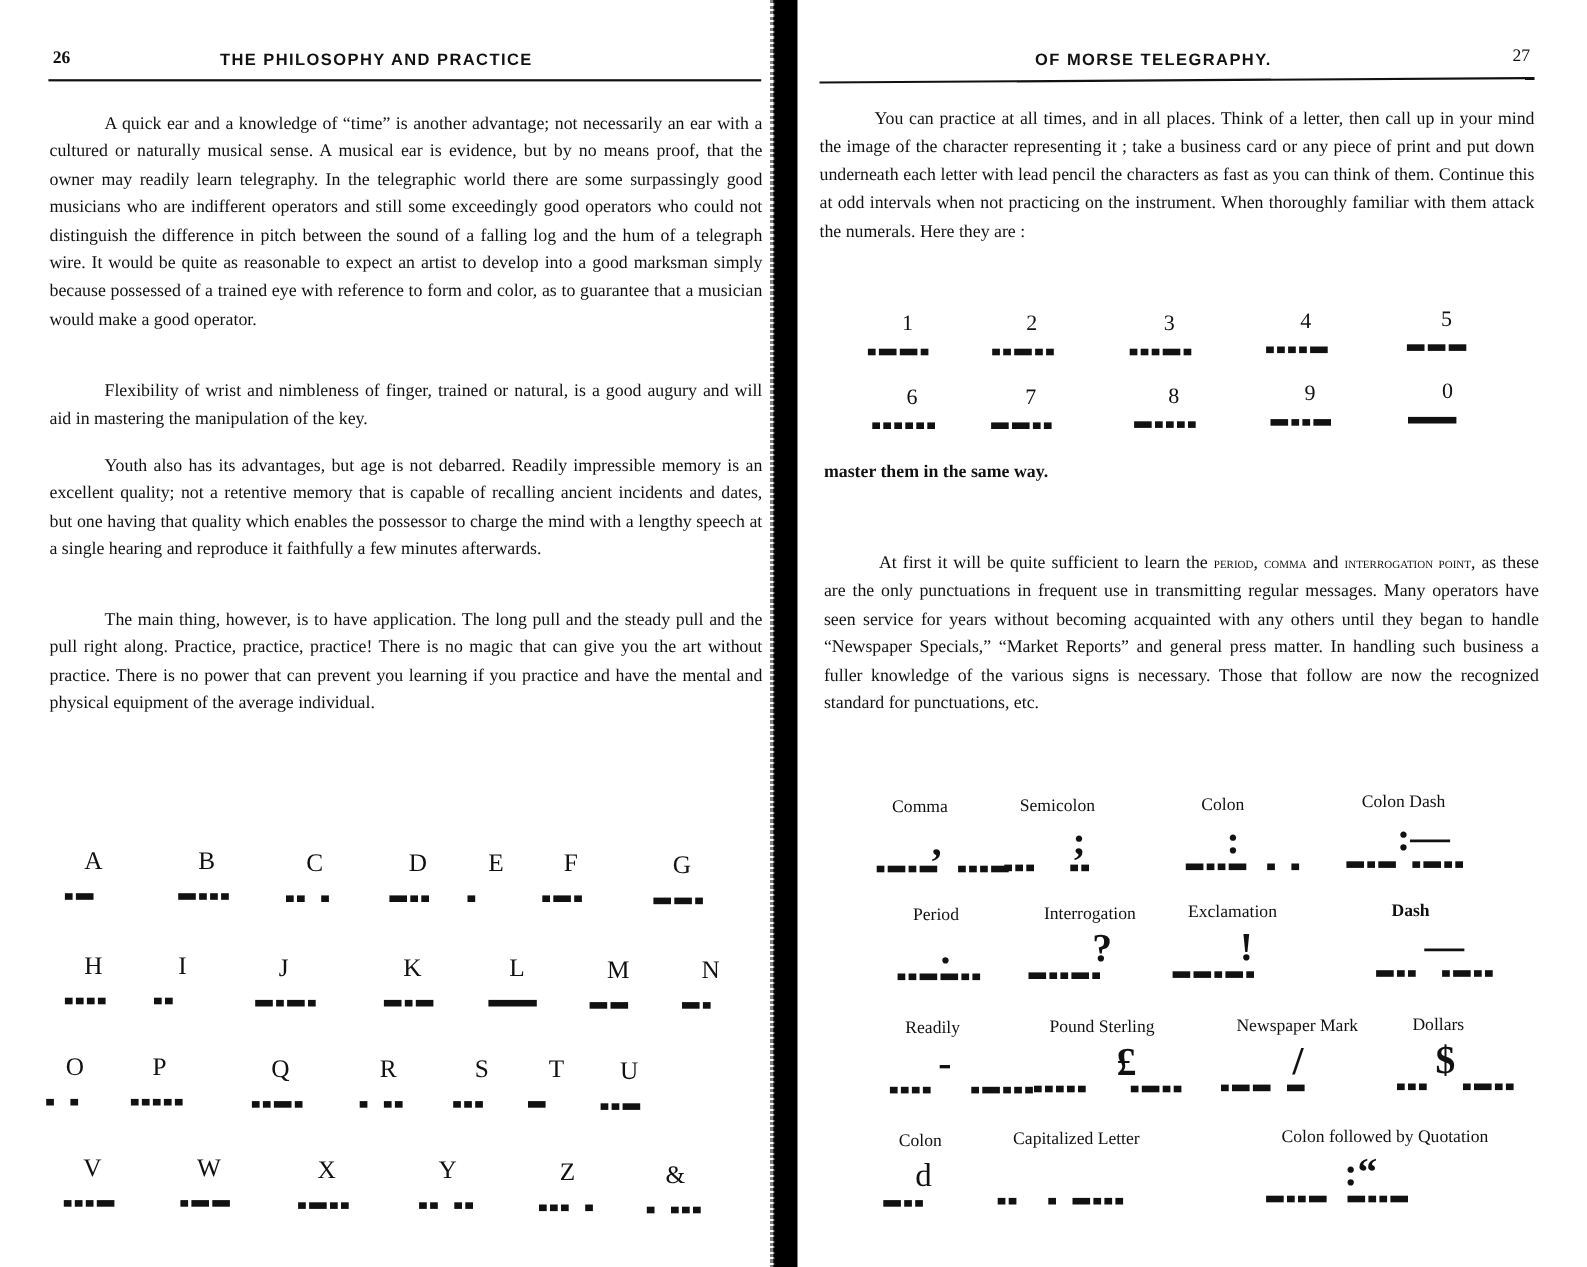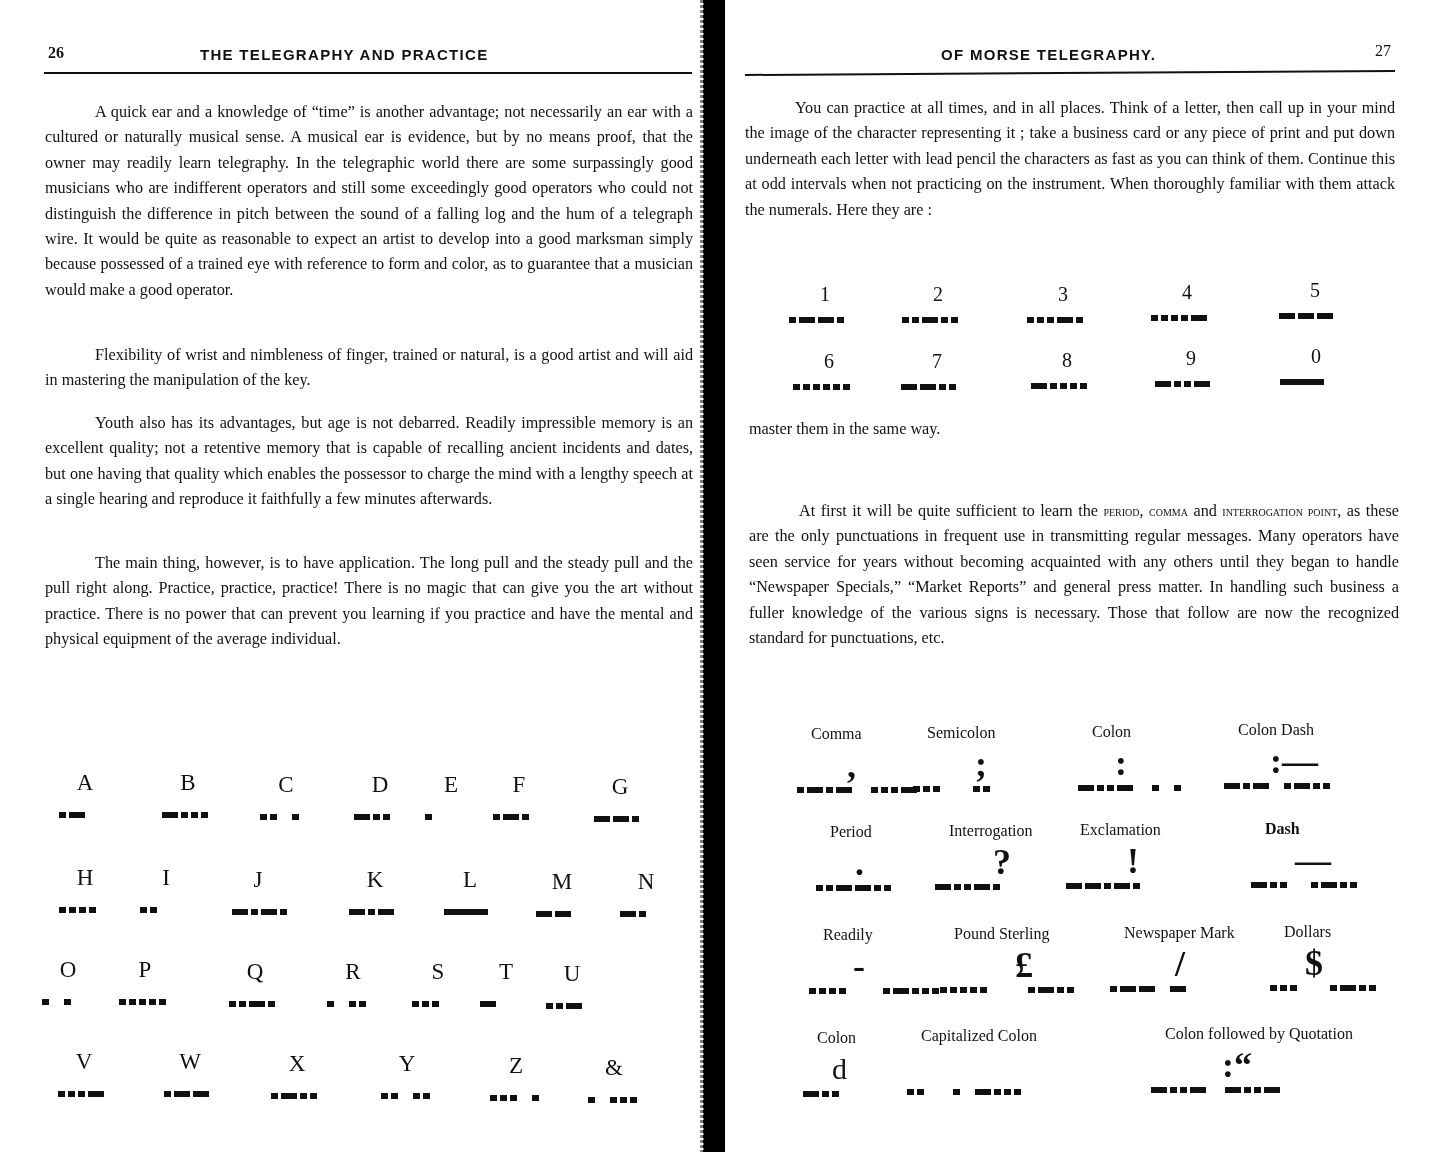--- a/index.html
+++ b/index.html
@@ -21,25 +21,25 @@
   .slabel{position:absolute;font-size:16px;white-space:nowrap;}
   .sym{position:absolute;font-weight:bold;font-size:36px;line-height:36px;}
 </style>
 </head>
 <body>
 
 <div class="gutter"></div>
 
 <div id="left-page" class="page">
   <div class="pno" style="left:48px;">26</div>
-  <div class="run-head" style="left:200px;">THE TELEGRAPHY AND PRACTICE</div>
+  <div class="run-head" style="left:200px;">THE PHILOSOPHY AND PRACTICE</div>
   <div class="rule" style="left:44px;top:72px;width:648px;"></div>
 
   <div class="para" style="left:45px;top:100px;width:648px;"><span class="ind"></span><span>A quick ear and a knowledge of “time” is another advantage; not necessarily an ear with a cultured or naturally musical sense.  A musical ear is evidence, but by no means proof, that the owner may readily learn telegraphy.  In the telegraphic world there are some surpassingly good musicians who are indifferent operators and still some exceedingly good operators who could not distinguish the difference in pitch between the sound of a falling log and the hum of a telegraph wire.  It would be quite as reasonable to expect an artist to develop into a good marksman simply because possessed of a trained eye with reference to form and color, as to guarantee that a musician would make a good operator.</span></div>
-  <div class="para" style="left:45px;top:343px;width:648px;"><span class="ind"></span><span>Flexibility of wrist and nimbleness of finger, trained or natural, is a good artist and will aid in mastering the manipulation of the key.</span></div>
+  <div class="para" style="left:45px;top:343px;width:648px;"><span class="ind"></span><span>Flexibility of wrist and nimbleness of finger, trained or natural, is a good augury and will aid in mastering the manipulation of the key.</span></div>
   <div class="para" style="left:45px;top:411px;width:648px;"><span class="ind"></span><span>Youth also has its advantages, but age is not debarred.  Readily impressible memory is an excellent quality; not a retentive memory that is capable of recalling ancient incidents and dates, but one having that quality which enables the possessor to charge the mind with a lengthy speech at a single hearing and reproduce it faithfully a few minutes afterwards.</span></div>
   <div class="para" style="left:45px;top:551px;width:648px;"><span class="ind"></span><span>The main thing, however, is to have application.  The long pull and the steady pull and the pull right along. Practice, practice, practice!  There is no magic that can give you the art without practice.  There is no power that can prevent you learning if you practice and have the mental and physical equipment of the average individual.</span></div>
 
   <div id="alphabet">
       <div class="glabel" style="left: 65px; top: 770px;">A</div>
       <div class="morse" style="left: 59px; top: 812px;">
         <span style="left: 0px; width: 7px;"></span>
         <span style="left: 10px; width: 16px;"></span>
       </div>
       <div class="glabel" style="left: 168px; top: 770px;">B</div>
@@ -277,21 +277,21 @@
         <span style="left: 19px; width: 7px;"></span>
         <span style="left: 29px; width: 7px;"></span>
         <span style="left: 39px; width: 16px;"></span>
       </div>
       <div class="glabel" style="font-size: 20px; left: 561px; top: 345px;">0</div>
       <div class="morse" style="left: 545px; top: 379px;">
         <span style="left: 0px; width: 44px;"></span>
       </div>
     </div>
 
-  <div class="para" style="left:14px;top:417px;width:650px;">master them in the same way.</div>
+  <div class="para" style="left:14px;top:417px;width:650px;font-weight:bold;">master them in the same way.</div>
   <div class="para" style="left:14px;top:499px;width:650px;"><span class="ind"></span><span>At first it will be quite sufficient to learn the </span><span class="sc">period</span>, <span class="sc">comma</span><span> and </span><span class="sc">interrogation point</span><span>, as these are the only punctuations in frequent use in transmitting regular messages.  Many operators have seen service for years without becoming acquainted with any others until they began to handle “Newspaper Specials,” “Market Reports” and general press matter.  In handling such business a fuller knowledge of the various signs is necessary.  Those that follow are now the recognized standard for punctuations, etc.</span></div>
 
   <div id="signs">
       <div class="slabel" style="left: 76px; top: 725px;">Comma</div>
       <div class="sym" style="left: 112px; top: 747px;">,</div>
       <div class="morse" style="left: 62px; top: 787px;">
         <span style="left: 0px; width: 7px;"></span>
         <span style="left: 10px; width: 16px;"></span>
         <span style="left: 29px; width: 7px;"></span>
         <span style="left: 39px; width: 16px;"></span>
@@ -432,21 +432,21 @@
         <span style="left: 29px; width: 7px;"></span>
         <span style="left: 39px; width: 7px;"></span>
       </div>
       <div class="slabel" style="left: 82px; top: 1029px;">Colon</div>
       <div class="sym" style="left: 97px; top: 1051px; font-weight: normal; font-size: 30px;">d</div>
       <div class="morse" style="left: 68px; top: 1091px;">
         <span style="left: 0px; width: 16px;"></span>
         <span style="left: 19px; width: 7px;"></span>
         <span style="left: 29px; width: 7px;"></span>
       </div>
-      <div class="slabel" style="left: 186px; top: 1027px;">Capitalized  Colon</div>
+      <div class="slabel" style="left: 186px; top: 1027px;">Capitalized  Letter</div>
       <div class="morse" style="left: 172px; top: 1089px;">
         <span style="left: 0px; width: 7px;"></span>
         <span style="left: 10px; width: 7px;"></span>
       </div>
       <div class="morse" style="left: 218px; top: 1089px;">
         <span style="left: 0px; width: 7px;"></span>
         <span style="left: 22px; width: 16px;"></span>
         <span style="left: 41px; width: 7px;"></span>
         <span style="left: 51px; width: 7px;"></span>
         <span style="left: 61px; width: 7px;"></span>

